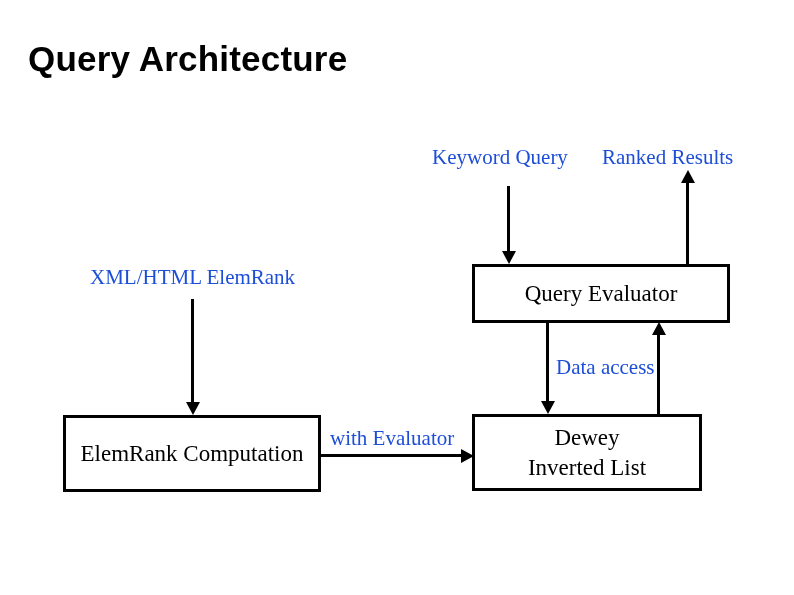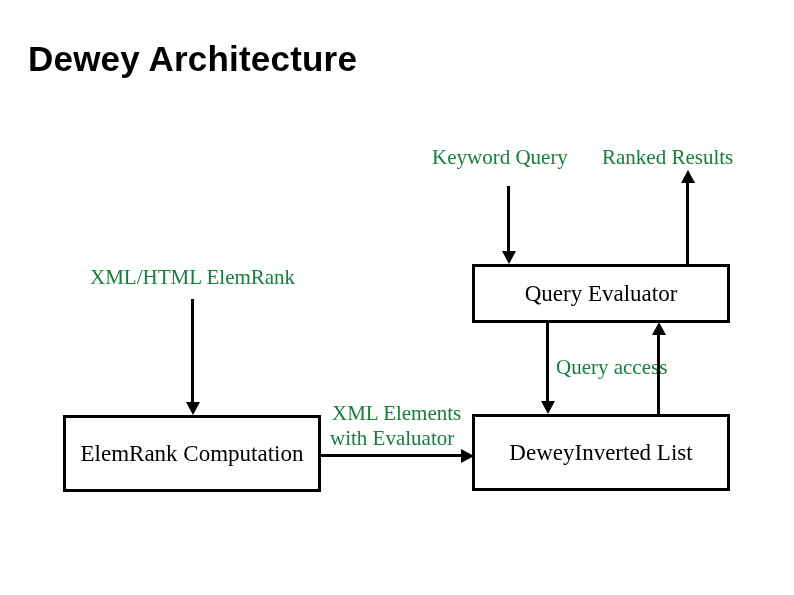--- a/index.html
+++ b/index.html
@@ -34,21 +34,21 @@
     background: #ffffff;
     display: flex;
     align-items: center;
     justify-content: center;
     color: #000000;
     font-size: 23px;
     line-height: 30px;
   }
   .free-label {
     position: absolute;
-    color: #15803d;
+    color: #1d4ed8;
     font-size: 21px;
     line-height: 25px;
     white-space: nowrap;
   }
   
   .conn {
     position: absolute;
     background: #000000;
   }
   .vline { width: 3px; }
@@ -72,31 +72,30 @@
     border-top: 7px solid transparent;
     border-bottom: 7px solid transparent;
     border-left: 13px solid #000000;
   }
 </style>
 </head>
 <body>
 
 <div id="slide">
 
-  <div id="slide-title">Dewey Architecture</div>
+  <div id="slide-title">Query Architecture</div>
 
   <div class="free-label" style="left:432px; top:145px;">Keyword Query</div>
 
   <div class="free-label" style="left:602px; top:145px;text-align:center;">Ranked Results</div>
 
   <div class="free-label" style="left:90px; top:265px;">XML/HTML ElemRank</div>
 
-  <div class="free-label" style="left:556px; top:355px;">Query access</div>
+  <div class="free-label" style="left:556px; top:355px;">Data access</div>
 
-  <div class="free-label" style="left:332px; top:401px;">XML Elements</div>
 
   <div class="free-label" style="left:330px; top:426px;">with Evaluator</div>
 
   <div class="conn vline" style="left:507px; top:186px; height:66px;"></div>
   <div class="arrowhead arrow-down" style="left:502px; top:251px;"></div>
 
   <div class="conn vline" style="left:686px; top:182px; height:82px;"></div>
   <div class="arrowhead arrow-up" style="left:681px; top:170px;"></div>
 
   <div class="conn vline" style="left:191px; top:299px; height:104px;"></div>
@@ -112,18 +111,18 @@
   <div class="arrowhead arrow-right" style="left:461px; top:449px;"></div>
 
   <div class="node-box" style="left:472px; top:264px; width:258px; height:59px;">
     <span>Query Evaluator</span>
   </div>
 
   <div class="node-box" style="left:63px; top:415px; width:258px; height:77px;">
     <span>ElemRank Computation</span>
   </div>
 
-  <div class="node-box" style="left:472px; top:414px; width:258px; height:77px; ">
+  <div class="node-box" style="left:472px; top:414px; width:230px; height:77px; flex-direction:column;">
     <span>Dewey</span>
     <span>Inverted List</span>
   </div>
 
 </div>
 
 </body></html>

